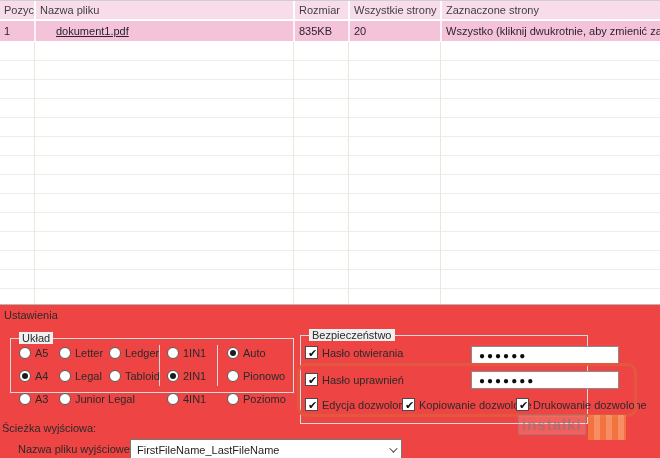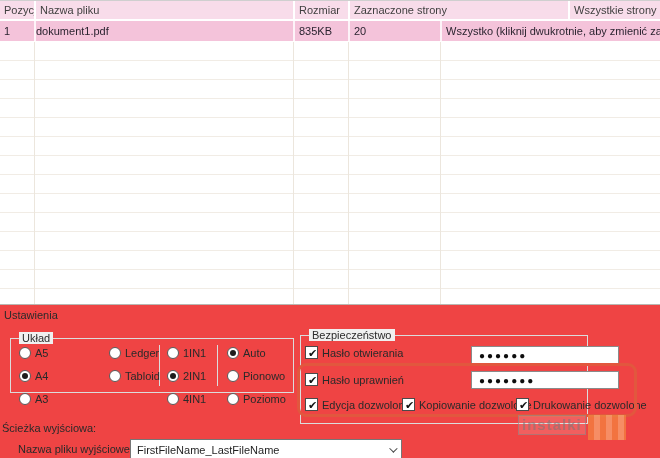--- a/index.html
+++ b/index.html
@@ -24,21 +24,21 @@
     position: absolute; left: 0; top: 20px; width: 660px; height: 20px;
     background: #f4c3da; display: flex; font-size: 11px; color: #2b2430;
   }
   .trow .td {
     height: 20px; line-height: 20px; padding-left: 4px;
     border-left: 2px solid #fdf3f8; overflow: hidden; white-space: nowrap;
   }
   .trow .td:first-child { border-left: none; }
   .c0 { width: 34px; }  .c1 { width: 259px; } .c2 { width: 55px; }
   .c3 { width: 92px; }  .c4 { width: 220px; }
-  .td.c1 { padding-left: 0; }
+  .td.c1 { padding-left: 20px; text-decoration: underline; }
 
   .grid-empty {
     position: absolute; left: 0; top: 41px; width: 660px; height: 262px;
     background: repeating-linear-gradient(
       to bottom, #ffffff 0px, #ffffff 18px, #f1ece5 18px, #f1ece5 19px);
   }
   .vline { position: absolute; top: 41px; height: 262px; width: 1px; background: #ece6dd; }
   .vl0 { left: 34px; } .vl1 { left: 293px; } .vl2 { left: 348px; } .vl3 { left: 440px; }
   .table-bottom { position: absolute; left: 0; top: 303px; width: 660px; height: 1px; background: #b9b6b1; }
 
@@ -132,22 +132,22 @@
 </style>
 </head>
 <body>
 
 <div id="screen">
 
   <div class="thead">
     <div class="th c0">Pozycja</div>
     <div class="th c1">Nazwa pliku</div>
     <div class="th c2">Rozmiar</div>
+    <div class="th c3">Wszystkie strony</div>
     <div class="th c4">Zaznaczone strony</div>
-    <div class="th c3">Wszystkie strony</div>
   </div>
 
   <div class="trow">
     <div class="td c0">1</div>
     <div class="td c1">dokument1.pdf</div>
     <div class="td c2">835KB</div>
     <div class="td c3">20</div>
     <div class="td c4">Wszystko (kliknij dwukrotnie, aby zmienić zakre...</div>
   </div>
 
@@ -175,20 +175,34 @@
         <div class="radio-item">
           <span class="radio on"></span>
           <span>A4</span>
         </div>
         <div class="radio-item">
           <span class="radio"></span>
           <span>A3</span>
         </div>
       </div>
 
+      <div class="radio-col rc1">
+        <div class="radio-item">
+          <span class="radio"></span>
+          <span>Letter</span>
+        </div>
+        <div class="radio-item">
+          <span class="radio"></span>
+          <span>Legal</span>
+        </div>
+        <div class="radio-item">
+          <span class="radio"></span>
+          <span>Junior Legal</span>
+        </div>
+      </div>
 
       <div class="radio-col rc2">
         <div class="radio-item">
           <span class="radio"></span>
           <span>Ledger</span>
         </div>
         <div class="radio-item">
           <span class="radio"></span>
           <span>Tabloid</span>
         </div>

